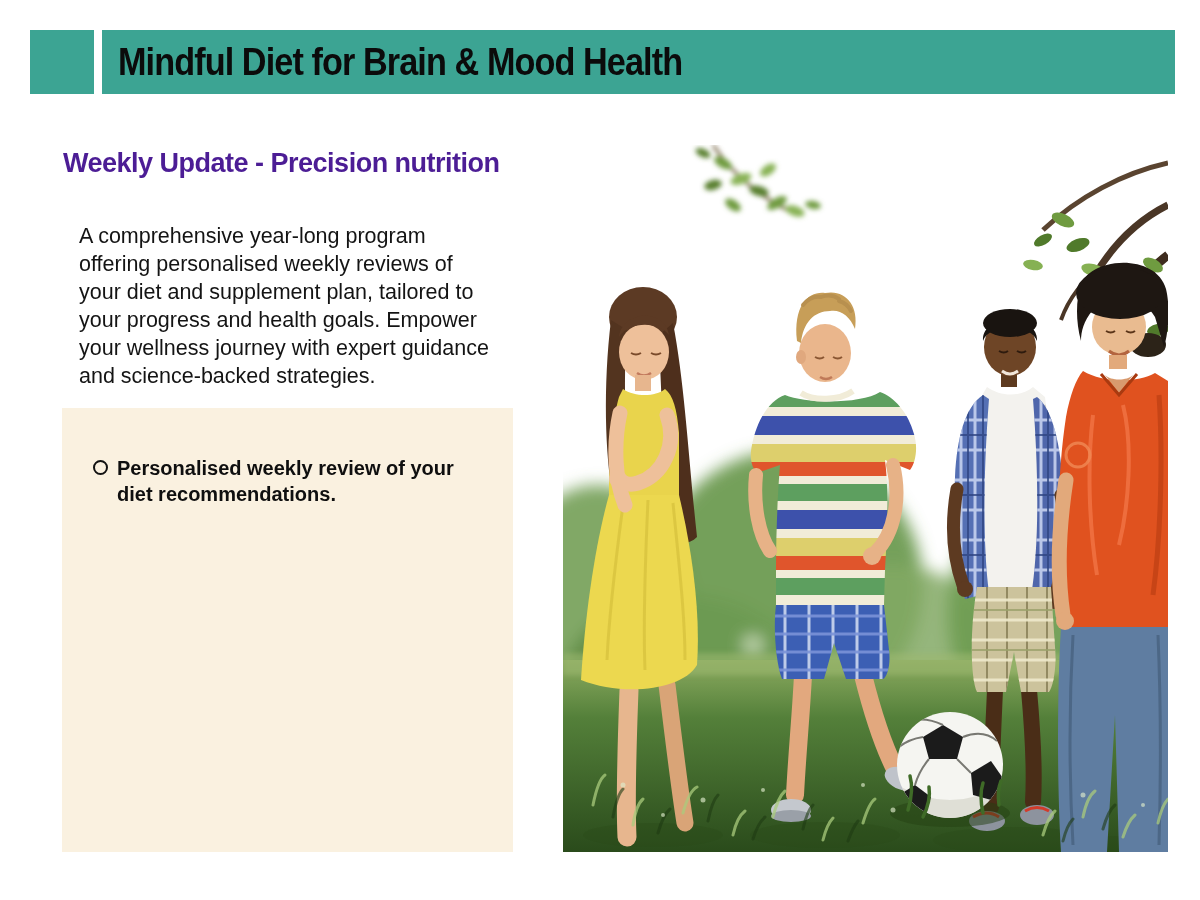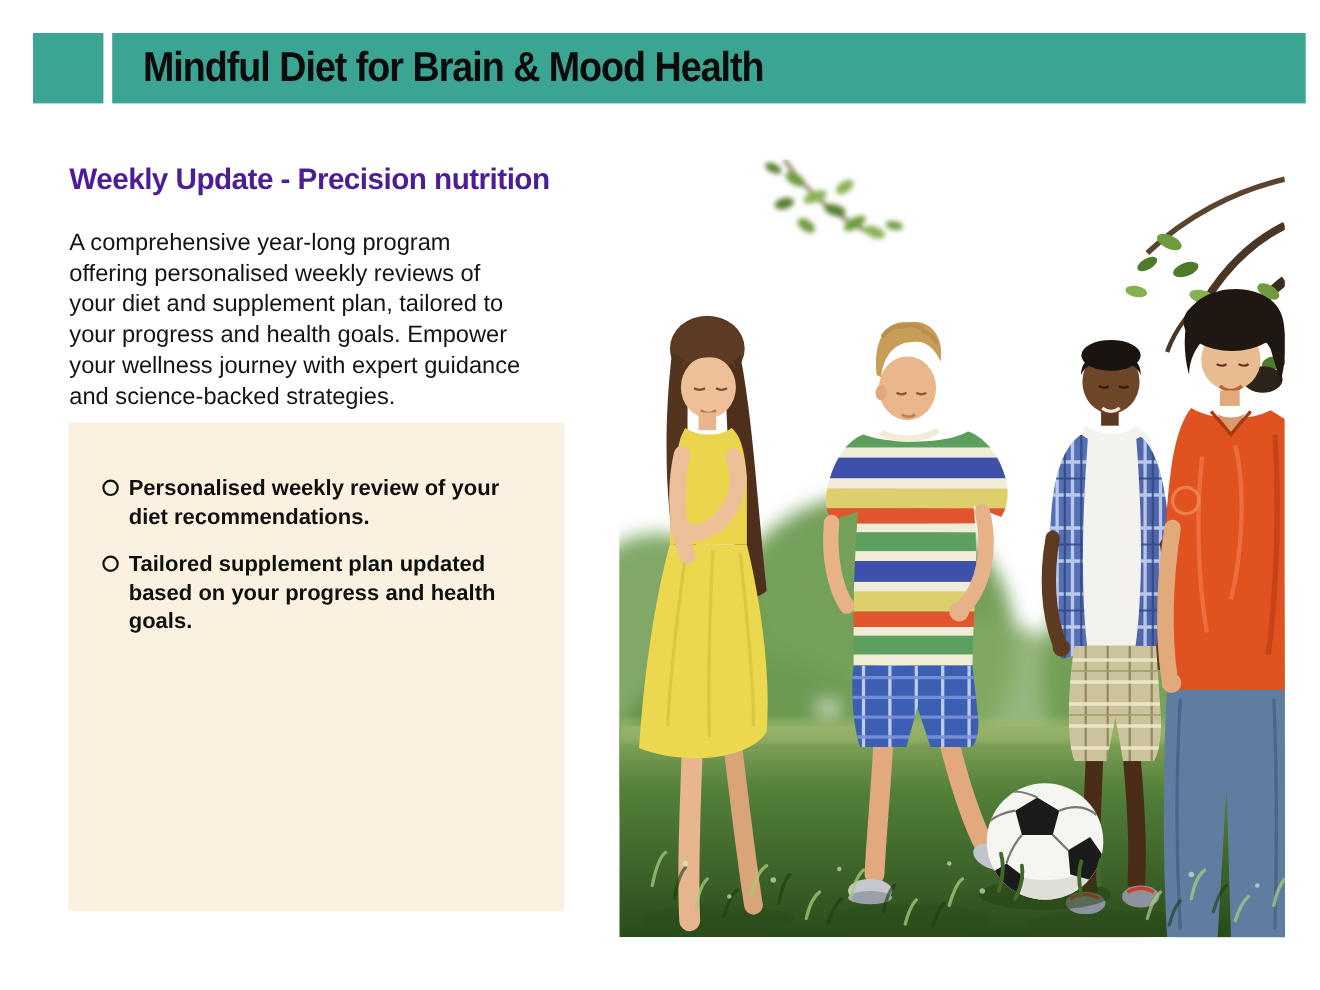--- a/index.html
+++ b/index.html
@@ -1,29 +1,29 @@
 <!DOCTYPE html>
 <html><head>
 <meta charset="utf-8">
 <style>
   html,body{margin:0;padding:0;background:#ffffff;}
   body{width:1200px;height:900px;font-family:"Liberation Sans", sans-serif;color:#0d0d0d;}
   .slide{position:relative;width:1200px;height:900px;background:#ffffff;overflow:hidden;}
 
   .accent-square{position:absolute;left:30px;top:30px;width:64px;height:64px;}
-  .title-bar{position:absolute;left:102px;top:30px;width:1073px;height:64px;display:flex;align-items:center;padding-left:12px;}
+  .title-bar{position:absolute;left:102px;top:30px;width:1073px;height:64px;display:flex;align-items:center;}
   .title-bar h1{margin:0 0 0 16px;font-size:38px;font-weight:bold;color:#0b0b0b;letter-spacing:-1px;
                 transform:scaleX(0.90);transform-origin:left center;white-space:nowrap;}
 
   .section-heading{position:absolute;left:63px;top:148px;margin:0;font-size:27px;font-weight:bold;
                    letter-spacing:-0.5px;color:#4c1d95;white-space:nowrap;}
-  .intro{position:absolute;left:63px;top:206px;width:500px;margin:0;font-size:21.5px;line-height:28px;
+  .intro{position:absolute;left:63px;top:206px;width:500px;margin:16px;font-size:21.5px;line-height:28px;
          color:#141414;white-space:pre-line;}
 
-  .bullet-panel{position:absolute;left:62px;top:384px;width:451px;height:444px;}
+  .bullet-panel{position:absolute;left:62px;top:408px;width:451px;height:444px;}
   .bullet-panel ul{list-style:none;margin:0;padding:47px 18px 0 31px;}
   .bullet-panel li{display:flex;align-items:flex-start;margin:0 0 17px 0;
                    font-size:20px;font-weight:bold;line-height:26px;color:#0f0f0f;}
   .bullet-panel .marker{flex:none;width:11px;height:11px;border:2.5px solid #121212;border-radius:50%;
                         margin:5px 9px 0 0;background:transparent;}
   .bullet-panel .btext{white-space:pre-line;}
 
   .photo{position:absolute;left:563px;top:145px;width:605px;height:707px;margin:0;}
   .photo svg{display:block;}
 </style>
@@ -46,26 +46,20 @@
 your progress and health goals. Empower
 your wellness journey with expert guidance
 and science-backed strategies.</p>
 
   <aside class="bullet-panel" style="background:#FAF1E0;">
     <ul>
       <li>
         <span class="marker"></span>
         <span class="btext">Personalised weekly review of your
 diet recommendations.</span>
-      </li>
-      <li>
-        <span class="marker"></span>
-        <span class="btext">Tailored supplement plan updated
-based on your progress and health
-goals.</span>
       </li>
     </ul>
   </aside>
 
   <figure class="photo">
     <svg width="605" height="707" viewBox="0 0 605 707" xmlns="http://www.w3.org/2000/svg">
       <defs>
         <filter id="soft" x="-40%" y="-40%" width="180%" height="180%">
             <feGaussianBlur stdDeviation="8"></feGaussianBlur>
           </filter>

